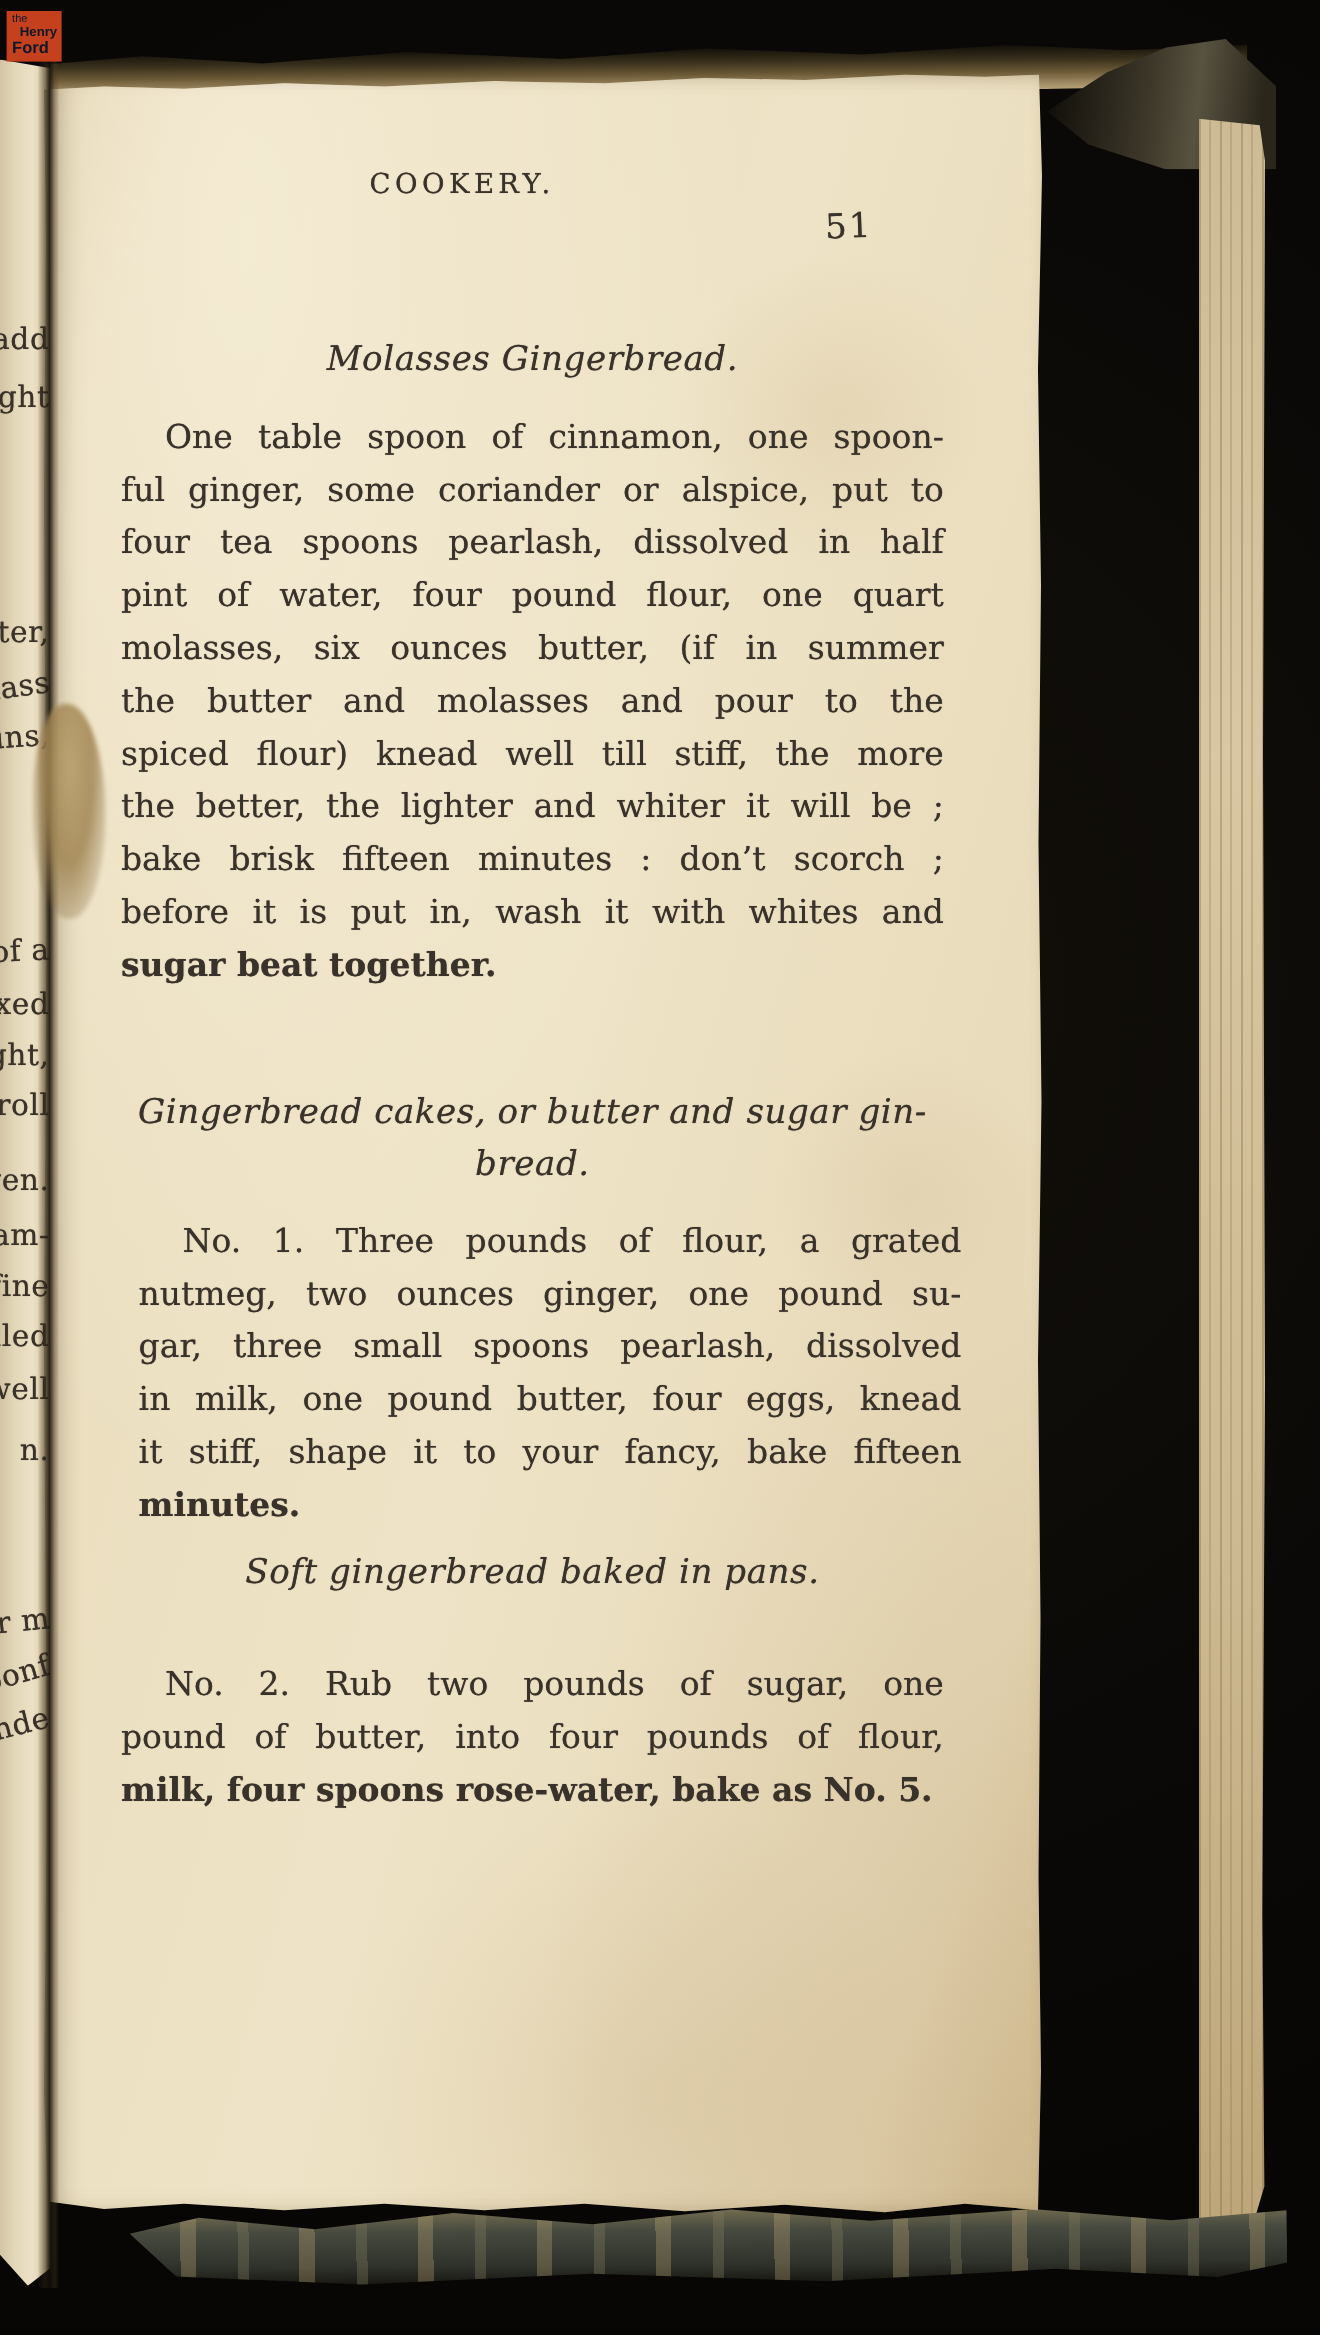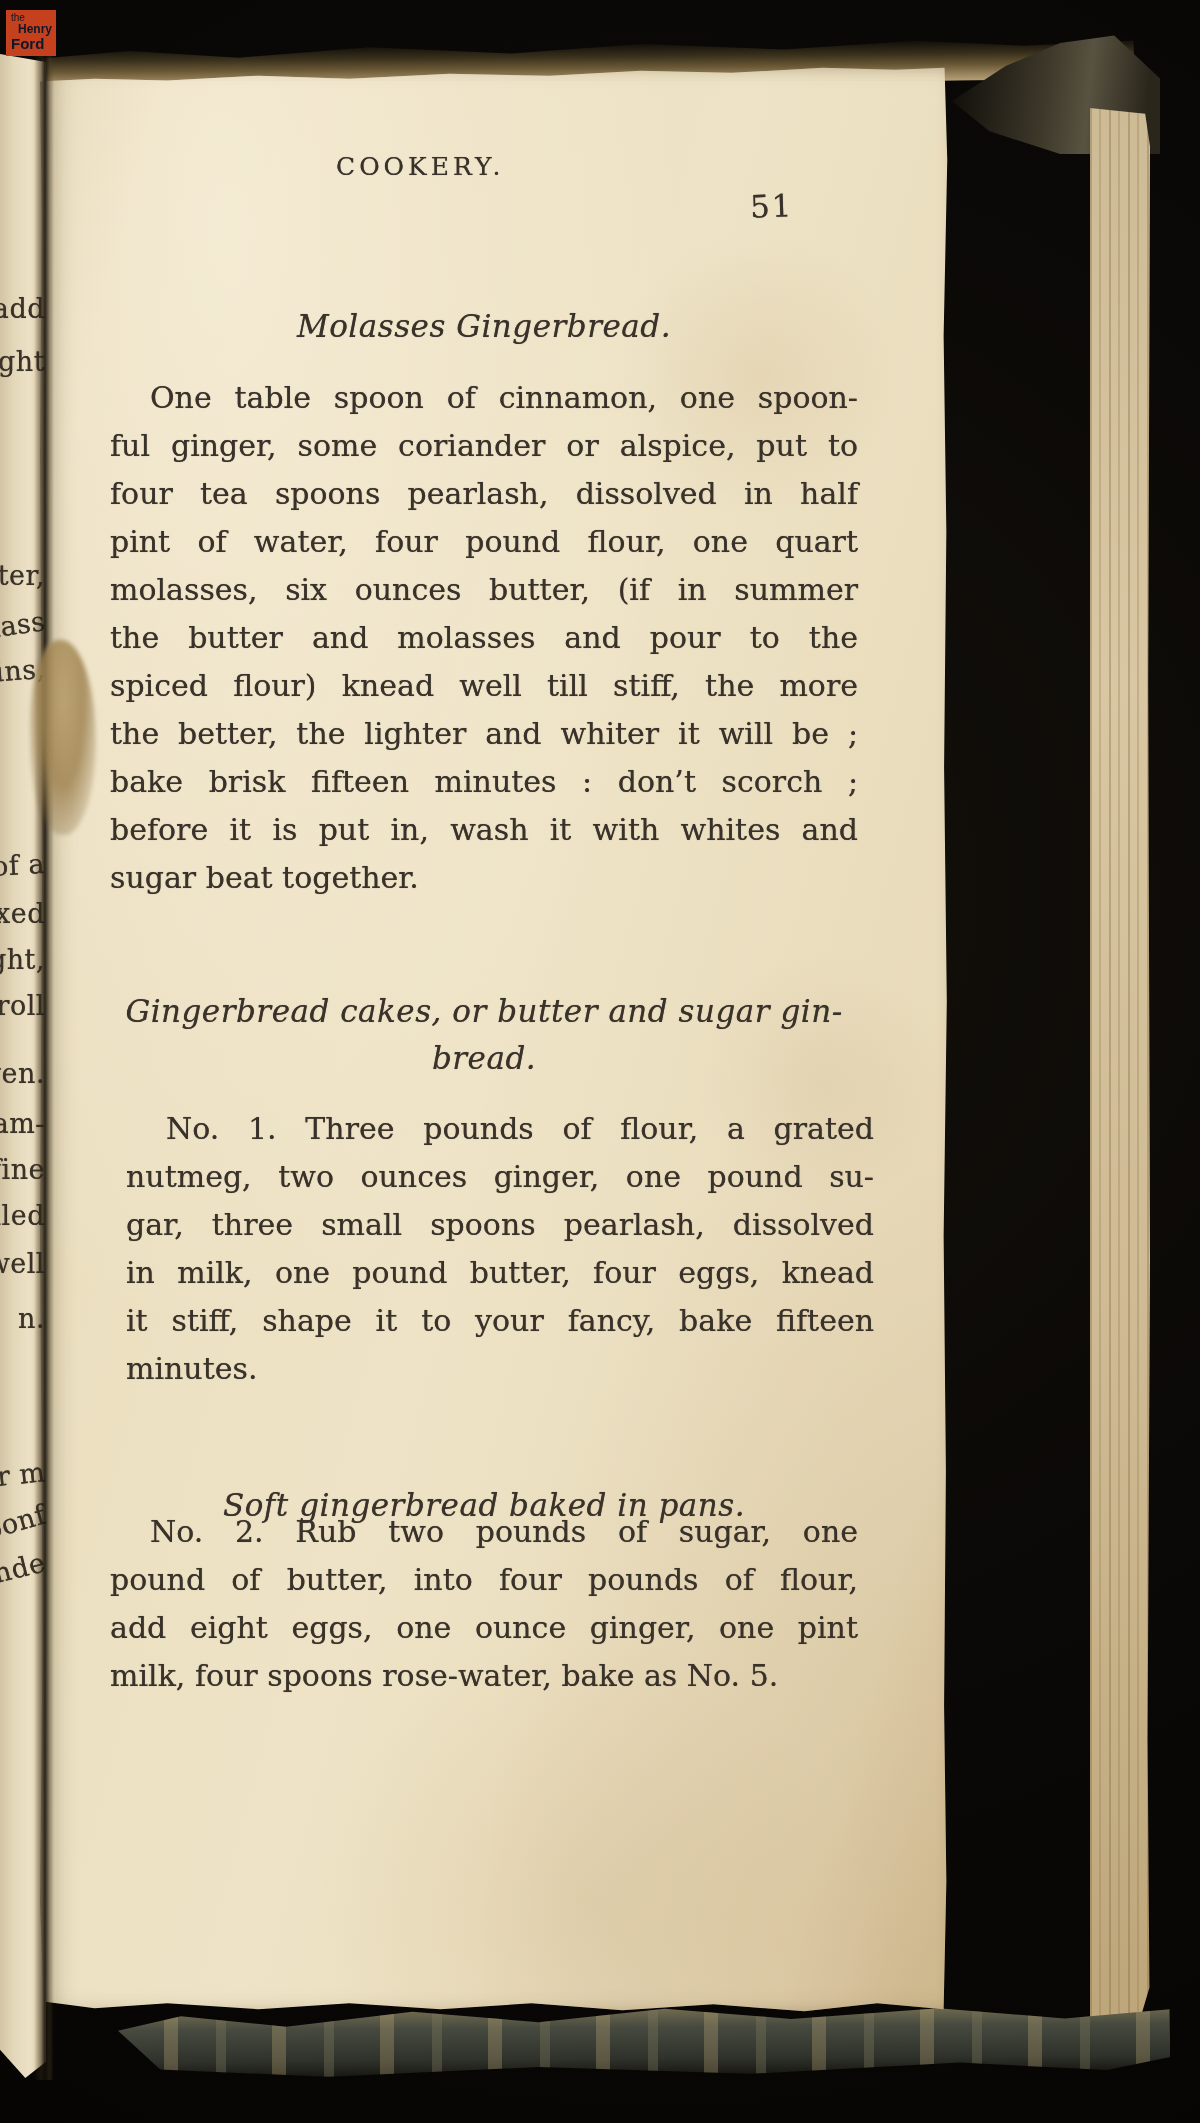--- a/index.html
+++ b/index.html
@@ -82,24 +82,24 @@
     color:#39322a;
   }
   .ink{color:#39322a;text-shadow:0 0 .7px rgba(55,46,36,.75);}
   #running-header{position:absolute;left:296px;top:90px;font-size:25px;letter-spacing:4px;}
   #page-number{position:absolute;left:710px;top:126px;font-size:31px;transform:rotate(-2deg);letter-spacing:2px;}
   #text-column{position:absolute;left:70px;top:0;width:748px;height:100%;}
   .heading{position:absolute;left:0;width:748px;text-align:center;font-style:italic;font-size:31px;line-height:47px;letter-spacing:.5px;}
   .para{position:absolute;left:0;width:748px;}
   .bl{font-size:30px;line-height:48px;text-align:justify;text-align-last:justify;white-space:normal;}
   .bl.first{text-indent:40px;}
-  .bl.end{text-align-last:left;}
+  .bl.end{text-align-last:left;font-weight:bold;}
   #h1{top:241px;} #p1{top:312px;}
   #h2{top:926px;} #p2{top:1043px;margin-left:16px;}
-  #h3{top:1420px;} #p3{top:1426px;margin-top:20px;}
+  #h3{top:1344px;} #p3{top:1426px;margin-top:20px;}
   .stray-mark{position:absolute;background:#4a4238;opacity:.55;border-radius:2px;}
   #mark-a{left:1002px;top:408px;width:15px;height:3px;transform:rotate(42deg);}
   #mark-b{left:988px;top:838px;width:13px;height:3px;transform:rotate(-28deg);}
   #mark-c{left:1000px;top:1218px;width:11px;height:3px;transform:rotate(8deg);}
   
   #hf-logo{
     position:absolute;left:6px;top:10px;width:50px;height:46px;z-index:10;
     background:#c5401d;color:#0f172a;
     font-family:"Liberation Sans", sans-serif;overflow:hidden;
   }
@@ -173,21 +173,20 @@
         <div class="bl ink">gar, three small spoons pearlash, dissolved</div>
         <div class="bl ink">in milk, one pound butter, four eggs, knead</div>
         <div class="bl ink">it stiff, shape it to your fancy, bake fifteen</div>
         <div class="bl end ink">minutes.</div>
       </div>
 
       <div id="h3" class="heading ink">Soft gingerbread baked in pans.</div>
       <div id="p3" class="para">
         <div class="bl first ink">No. 2. Rub two pounds of sugar, one</div>
         <div class="bl ink">pound of butter, into four pounds of flour,</div>
-        <div class="bl ink">add eight eggs, one ounce ginger, one pint</div>
         <div class="bl end ink">milk, four spoons rose-water, bake as No. 5.</div>
       </div>
 
     </div>
 
     <span id="mark-a" class="stray-mark"></span>
     <span id="mark-b" class="stray-mark"></span>
     <span id="mark-c" class="stray-mark"></span>
   </div>
 

